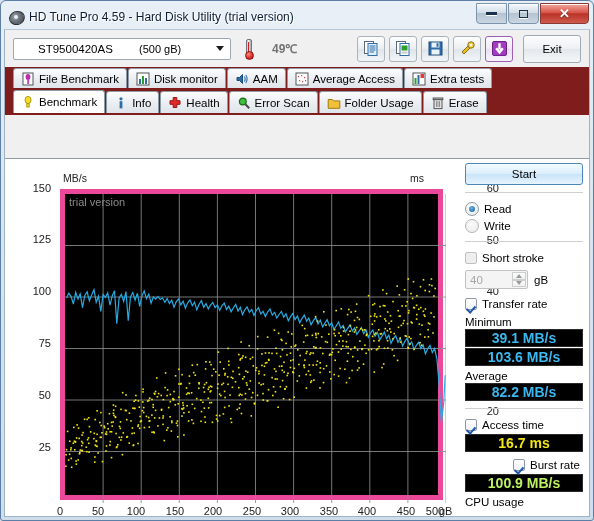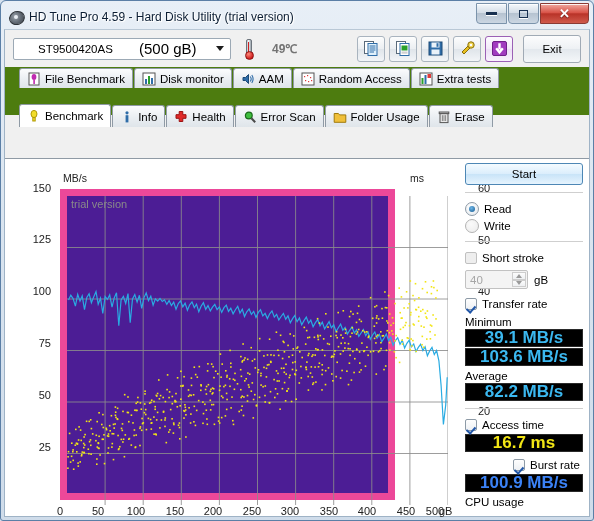--- a/index.html
+++ b/index.html
@@ -67,21 +67,21 @@
   .menuitem u{text-decoration:underline;}
   
   .toolbar{height:37px;display:flex;align-items:center;padding:0 8px;
     background:#f0f0f0;position:relative;}
   .drivesel{
     width:218px;height:22px;border:1px solid #9ca9b5;background:#fff;
     display:flex;align-items:center;position:relative;box-sizing:border-box;
     border-radius:2px;
   }
   .drivesel .dname{padding-left:24px;font-size:11.5px;color:#000;}
-  .drivesel .dcap{position:absolute;left:125px;font-size:15px;color:#000;}
+  .drivesel .dcap{position:absolute;left:125px;font-size:11px;color:#000;}
   .drivesel .arrow{
     position:absolute;right:6px;width:0;height:0;
     border-left:4px solid transparent;border-right:4px solid transparent;
     border-top:5px solid #1c1c1c;
   }
   .thermo{width:14px;height:24px;position:relative;margin-left:10px;flex:none;}
   .thermo .stem{position:absolute;left:5px;top:2px;width:4px;height:13px;
     background:linear-gradient(90deg,#bfc6cd,#f2f5f8 40%,#9aa3ab);border:1px solid #6d757d;
     border-radius:2px 2px 0 0;}
   .thermo .merc{position:absolute;left:6.5px;top:5px;width:1.5px;height:11px;background:#cf2020;}
@@ -96,48 +96,48 @@
   }
   .tbtn.accent{border:1px solid #9b60b5;
     background:linear-gradient(180deg,#fdfbff,#f2e9f8 48%,#ecdff5 52%,#f8f2fc);}
   .exitbtn{
     position:absolute;right:8px;width:56px;height:26px;border:1px solid #a0aab5;
     border-radius:3px;font-size:11.5px;color:#000;
     background:linear-gradient(180deg,#fcfcfd,#eef1f4 48%,#e3e8ed 52%,#f4f7f9);
     display:flex;align-items:center;justify-content:center;
   }
   
-  .tabzone{position:relative;height:48px;padding:0 14px;background:#4d7c0f;}
+  .tabzone{position:relative;height:48px;padding:0 8px;background:#7f1d1d;}
   .tabrow{display:flex;height:21px;align-items:flex-end;}
   .tab{
     height:20px;display:flex;align-items:center;gap:4px;padding:0 7px;
     border:1px solid #8f9aa5;border-bottom:none;border-radius:3px 3px 0 0;
     background:linear-gradient(180deg,#fbfcfd,#eaeef2 55%,#dfe5ea);
     font-size:11.5px;color:#000;box-sizing:border-box;margin-right:1px;
     white-space:nowrap;
   }
   .tabrow2 .tab{height:22px;}
   .tab.active{
     background:#fff;border-color:#8f9aa5;height:23px;font-weight:normal;
     position:relative;z-index:3;
   }
   .tabico{width:14px;height:14px;position:relative;flex:none;display:block;}
   
   .main{position:absolute;left:0;right:0;top:128px;bottom:0;background:#fff;
     border-top:1px solid #8f9aa5;}
   .chartwrap{position:absolute;left:6px;top:6px;width:452px;height:370px;}
   .plot{
-    position:absolute;left:49px;top:24px;width:335px;height:311px;
-    background:#4c1d95;border:7px solid #ec4899;box-sizing:border-box;
+    position:absolute;left:49px;top:24px;width:383px;height:311px;
+    background:#000000;border:5px solid #ec4899;box-sizing:border-box;
   }
   .plot svg{display:block;}
   .ylab{position:absolute;left:52px;top:7px;font-size:10.5px;color:#222;}
   .y2lab{position:absolute;left:399px;top:7px;font-size:10.5px;color:#222;}
   .ytick{position:absolute;font-size:11px;color:#222;text-align:right;width:30px;}
-  .y2tick{position:absolute;font-size:11px;color:#222;text-align:center;width:30px;padding-left:20px;}
+  .y2tick{position:absolute;font-size:11px;color:#222;text-align:right;width:30px;padding-left:20px;}
   .xtick{position:absolute;font-size:11px;color:#222;text-align:center;width:40px;top:340px;}
   .xunit{position:absolute;font-size:11px;color:#222;top:340px;left:428px;}
   .trialwm{position:absolute;left:4px;top:2px;font-size:11px;color:#8a8a8a;}
   
   .rpanel{position:absolute;right:6px;top:4px;width:118px;}
   .startbtn{
     width:100%;height:22px;border:1px solid #4d87b5;border-radius:3px;
     background:linear-gradient(180deg,#f4fbff,#dceefc 48%,#c9e4f8 52%,#e6f4fe);
     display:flex;align-items:center;justify-content:center;font-size:11.5px;color:#000;
     box-sizing:border-box;
@@ -168,24 +168,24 @@
     display:flex;align-items:center;justify-content:center;}
   .spin .ar{width:0;height:0;border-left:3px solid transparent;border-right:3px solid transparent;}
   .spin .up{border-bottom:4px solid #9a9a9a;}
   .spin .dn{border-top:4px solid #9a9a9a;}
   .unit{font-size:11.5px;color:#000;}
   .lbl{font-size:11.5px;color:#000;margin-top:4px;}
   .valbox{
     height:18px;background:#000;border:1px solid #2a2a2a;display:flex;
     align-items:center;justify-content:center;margin-top:1px;box-sizing:border-box;
   }
-  .valbox span{font-size:17px;font-weight:bold;}
+  .valbox span{font-size:14px;font-weight:bold;}
   .v-cyan{color:#3bb8f0;}
   .v-yellow{color:#f2e515;}
-  .v-white{color:#3b82f6;}
+  .v-white{color:#bef264;}
 </style>
 </head>
 <body>
 
 <div class="window">
 
   <div class="titlebar">
     <div class="title-icon">
       <div class="disc"></div>
         <div class="hole"></div>
@@ -297,34 +297,34 @@
             <rect x="1" y="1" width="12" height="12" fill="#fff" stroke="#555"></rect>
             <g fill="#e03a3a">
               <rect x="3" y="4" width="1.2" height="1.2"></rect>
                 <rect x="6" y="3" width="1.2" height="1.2"></rect>
               <rect x="9" y="5" width="1.2" height="1.2"></rect>
                 <rect x="4" y="8" width="1.2" height="1.2"></rect>
               <rect x="7" y="9" width="1.2" height="1.2"></rect>
                 <rect x="10" y="8" width="1.2" height="1.2"></rect>
             </g>
           </svg>
-          <span>Random Access</span>
+          <span>Average Access</span>
         </div>
         <div class="tab">
           <svg class="tabico" viewBox="0 0 14 14">
             <rect x="1" y="1" width="12" height="12" fill="#fff" stroke="#555"></rect>
             <rect x="2.5" y="6" width="2" height="6" fill="#2aa02a"></rect>
             <rect x="5.5" y="3" width="2" height="9" fill="#2f6da8"></rect>
             <rect x="8.5" y="2" width="3.5" height="4" fill="#e03a3a"></rect>
           </svg>
           <span>Extra tests</span>
         </div>
       </div>
 
-      <div class="tabrow tabrow2" style="margin-top:18px;">
+      <div class="tabrow tabrow2" style="margin-top:4px;">
         <div class="tab active">
           <svg class="tabico" viewBox="0 0 14 14">
             <ellipse cx="7" cy="5" rx="3" ry="3.6" fill="#f2dd2a" stroke="#b09a08"></ellipse>
             <rect x="5.8" y="8.6" width="2.4" height="3.4" fill="#f2dd2a" stroke="#b09a08"></rect>
           </svg>
           <span>Benchmark</span>
         </div>
         <div class="tab">
           <svg class="tabico" viewBox="0 0 14 14">
             <circle cx="7" cy="2.8" r="1.6" fill="#2f6da8"></circle>

